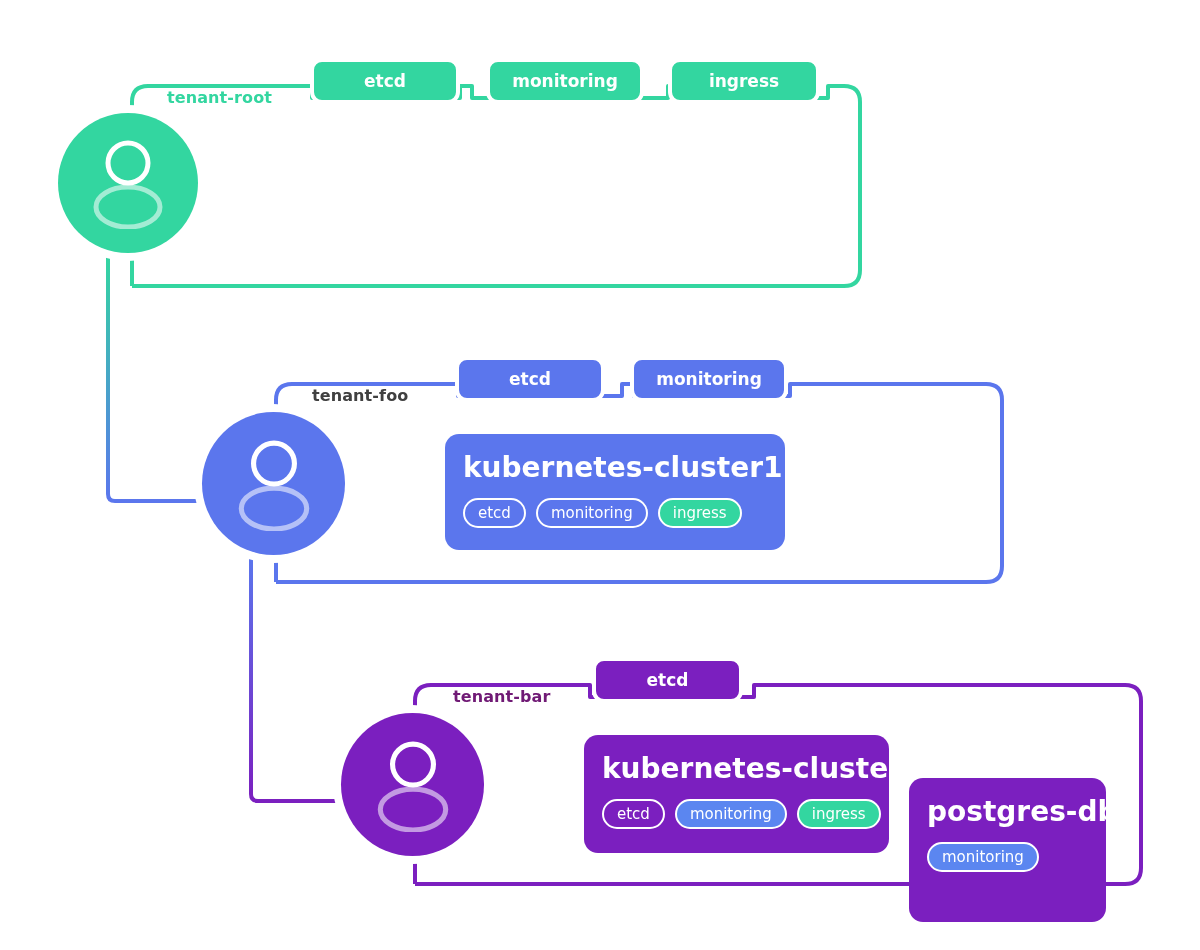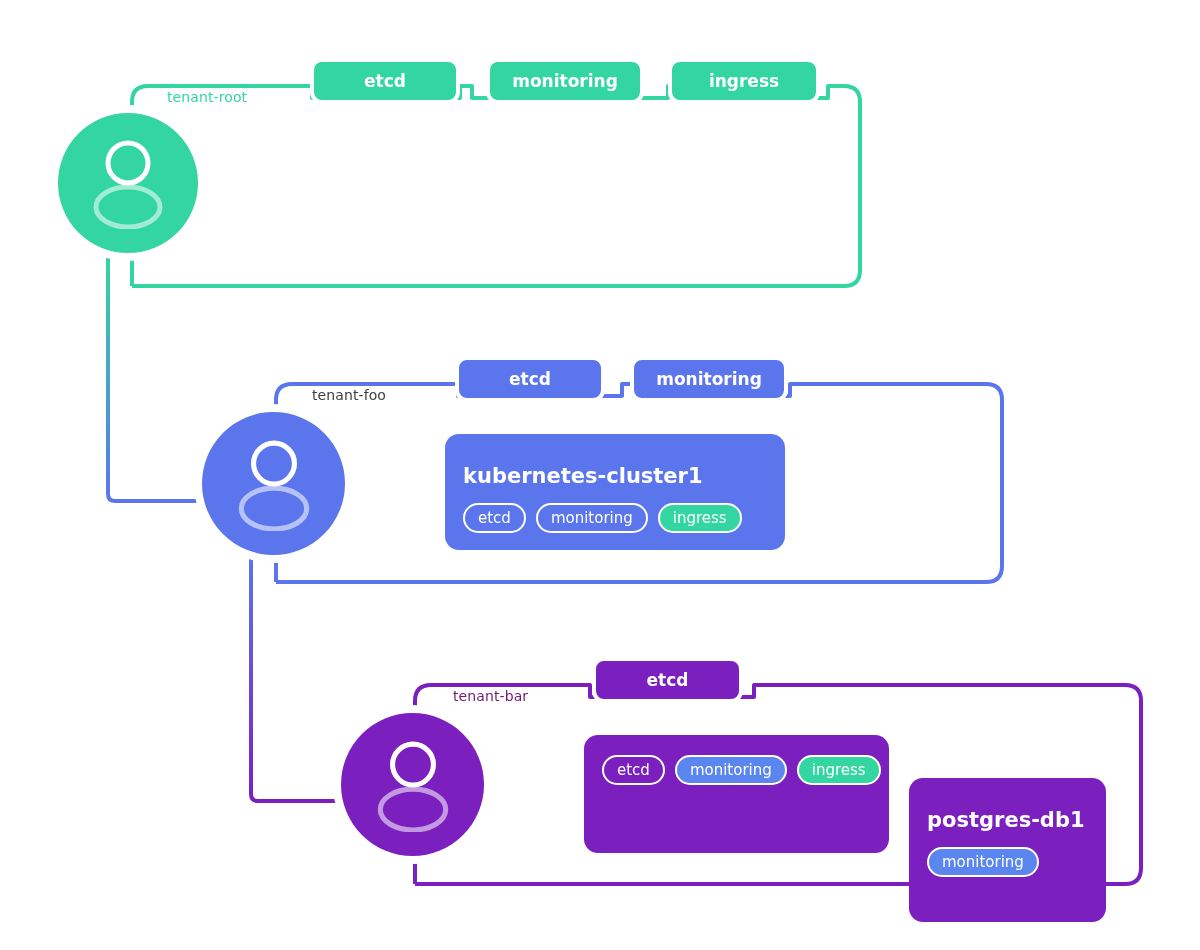--- a/index.html
+++ b/index.html
@@ -17,22 +17,22 @@
   }
   #wires { position: absolute; left: 0; top: 0; width: 1200px; height: 950px; }
 
   
   .tenant { position: absolute; }
   .tenant-frame {
     position: absolute; left: 0; top: 0; width: 100%; height: 100%;
   }
   .tenant-label {
     position: absolute;
-    font-weight: 400;
-    font-size: 14px;
+    font-weight: 700;
+    font-size: 16px;
     letter-spacing: .1px;
     line-height: 1;
     background: #ffffff;
     padding: 0 7px;
     white-space: nowrap;
   }
 
   
   .topchip {
     position: absolute;
@@ -55,24 +55,24 @@
   .avatar svg { display: block; }
 
   
   .card {
     position: absolute;
     border-radius: 14px;
     padding: 20px 18px 18px 18px;
     color: #ffffff;
   }
   .card-title {
-    font-size: 21px;
+    font-size: 28px;
     font-weight: 700;
     line-height: 1;
-    margin: 12px 0 16px 0;
+    margin: 0 0 16px 0;
     white-space: nowrap;
   }
   .card-chips { display: flex; gap: 10px; align-items: center; }
   .chip {
     height: 30px;
     padding: 0 13px;
     border-radius: 15px;
     font-size: 15px;
     line-height: 1;
     display: flex; align-items: center; justify-content: center;
@@ -193,20 +193,21 @@
 
   <div class="avatar" style="left:341px; top:713px; width:143px; height:143px; background:#7B1FBF;
               box-shadow:0 0 0 8px #ffffff;">
     <svg width="74" height="94" viewBox="0 0 72 92">
       <circle cx="36" cy="26" r="20" fill="none" stroke="#ffffff" stroke-width="5"></circle>
       <ellipse cx="36" cy="70" rx="32" ry="20" fill="none" stroke="#ffffff" stroke-opacity="0.55" stroke-width="5"></ellipse>
     </svg>
   </div>
 
   <div class="card" style="left:584px; top:735px; width:305px; height:118px; background:#7B1FBF;">
+    <div class="card-title">kubernetes-cluster2</div>
     <div class="card-chips">
       <span class="chip">
         <span>etcd</span>
       </span>
       <span class="chip filled" style="background:#5B86F0;">
         <span>monitoring</span>
       </span>
       <span class="chip filled" style="background:#33D6A0;">
         <span>ingress</span>
       </span>

